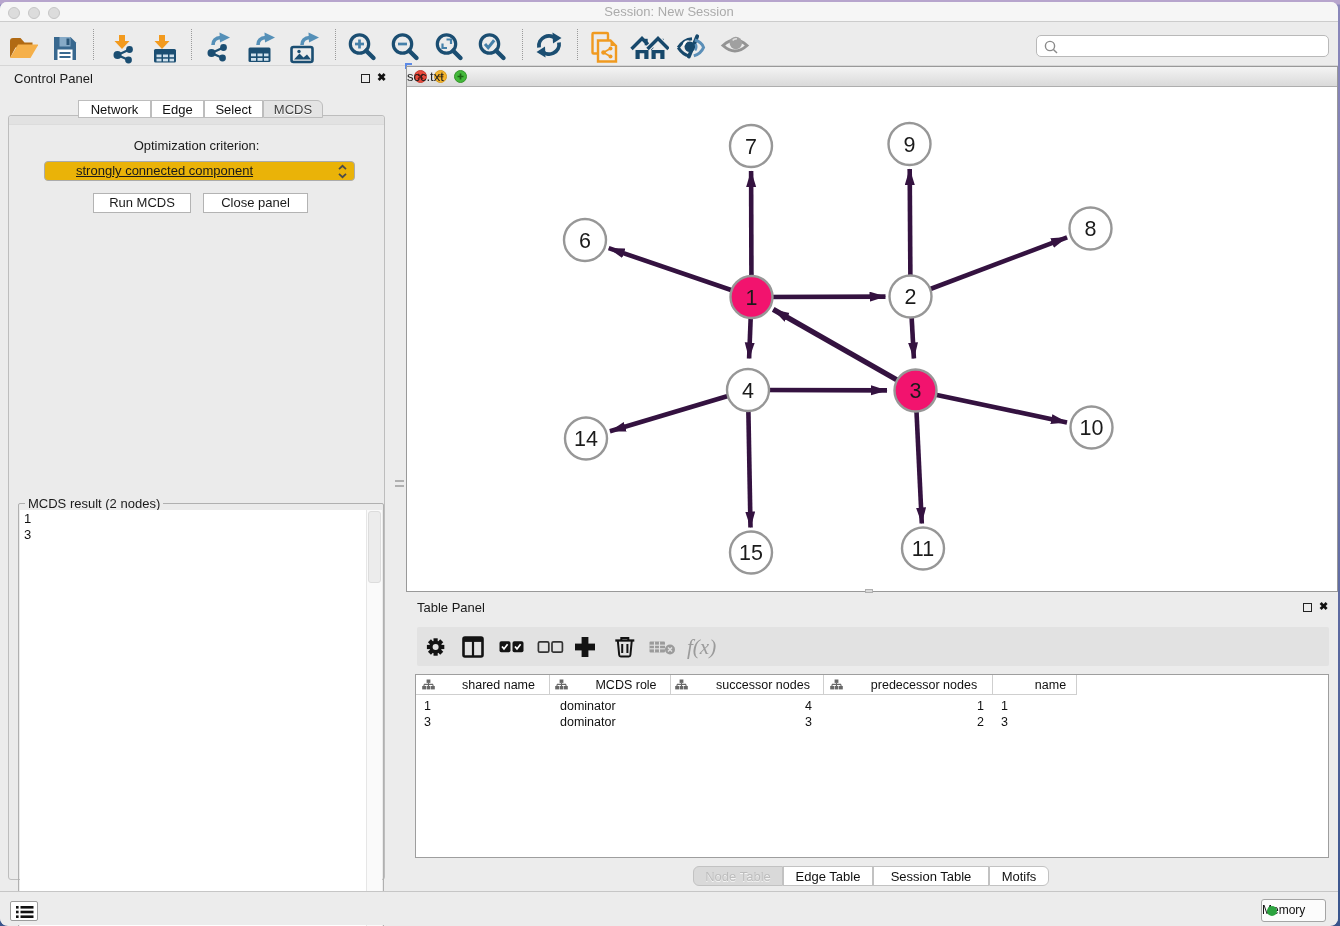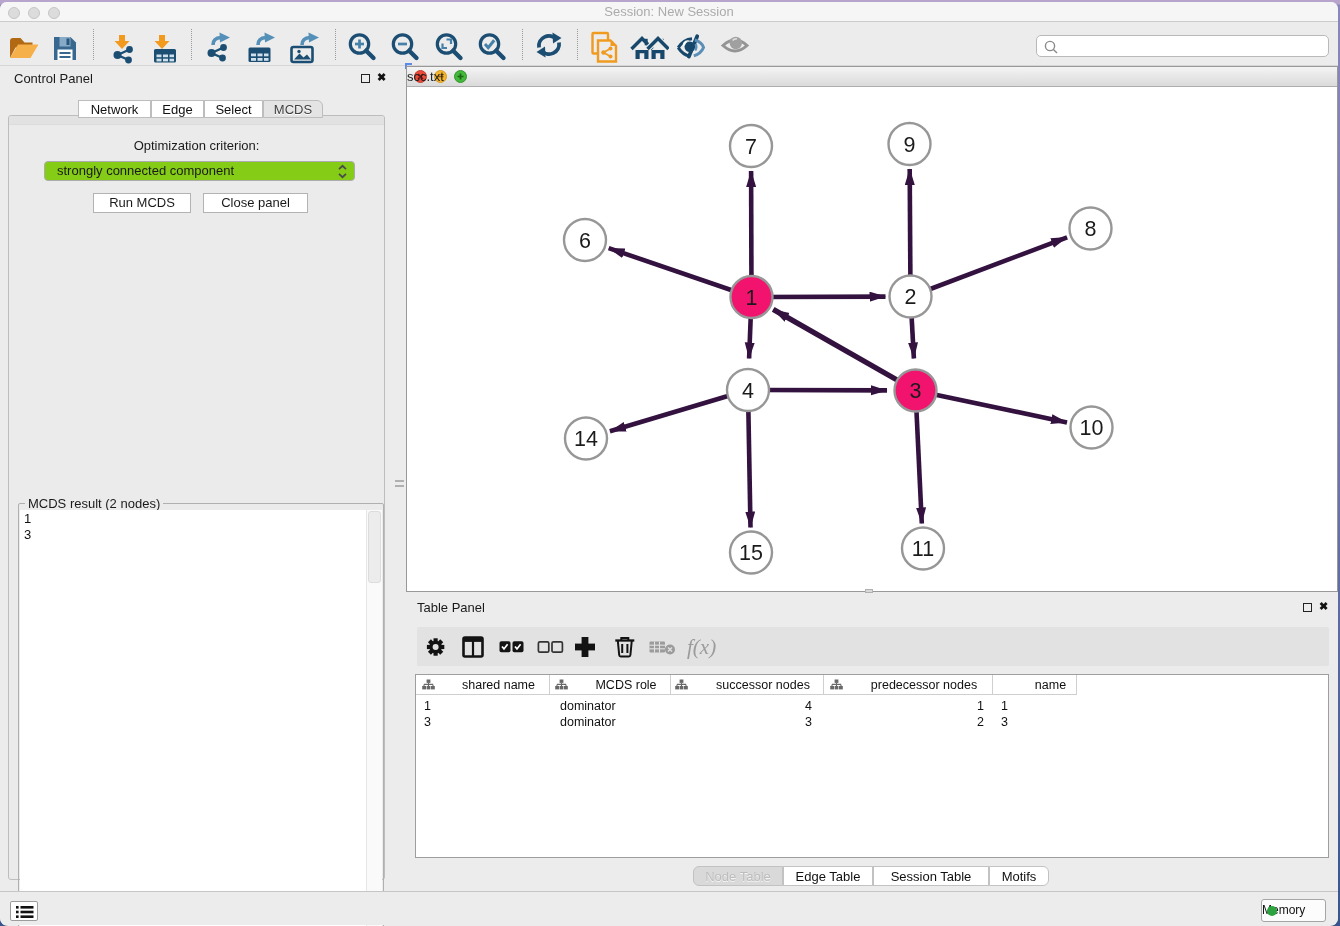--- a/index.html
+++ b/index.html
@@ -25,22 +25,22 @@
 #cpanel { position:absolute; left:0; top:64px; width:393px; height:825px; }
 #cphead { position:absolute; left:14px; top:5px; font-size:13px; color:#1a1a1a; }
 #cpbox { position:absolute; left:8px; top:49px; width:377px; height:765px; background:#ebebeb;
   border:1px solid #bdbdbd; border-radius:3px; }
 #cpbox:before { content:""; position:absolute; left:0; top:0; right:0; height:8px; background:#e2e2e2;
   border-bottom:1px solid #dcdcdc; border-radius:3px 3px 0 0; }
 .tab { position:absolute; top:34px; height:18px; background:#fff; border:1px solid #bdbdbd;
   text-align:center; line-height:17px; font-size:13px; color:#111; z-index:3; }
 .tab.sel { background:#e4e4e4; color:#404040; text-shadow:0 1px 0 #fff; }
 #optlabel { position:absolute; left:0; top:22px; width:100%; text-align:center; font-size:13px; color:#1a1a1a; }
-#optsel { position:absolute; left:35px; top:45px; width:311px; height:20px; background:#84cc16;
-  border:1px solid #ababab; border-radius:4px; font-size:13px; color:#1a1a1a; line-height:18px; padding-left:12px; }
+#optsel { position:absolute; left:35px; top:45px; width:311px; height:20px; background:#eab308;
+  border:1px solid #ababab; border-radius:4px; font-size:13px; color:#1a1a1a; line-height:18px; padding-left:31px;text-decoration:underline; }
 .btn { position:absolute; top:77px; height:20px; background:#fff; border:1px solid #b3b3b3;
   border-radius:0; font-size:13px; color:#1a1a1a; text-align:center; line-height:18px; }
 #grp { position:absolute; left:9px; top:387px; width:366px; height:456px; border:1px solid #b0b0b0;
   border-radius:2px; }
 #grplabel { position:absolute; left:6px; top:-8px; background:#ebebeb; padding:0 3px; font-size:13px; color:#1a1a1a; }
 #grpwhite { position:absolute; left:1px; top:6px; right:1px; bottom:1px; background:#fff; }
 #grpscroll { position:absolute; right:0; top:0; bottom:0; width:16px; background:#fafafa; border-left:1px solid #e6e6e6; }
 #grpthumb { position:absolute; left:1px; top:1px; width:13px; height:72px; background:#ececec; border:1px solid #dcdcdc; border-radius:3px; }
 #grptext { position:absolute; left:4px; top:1px; font-size:13px; line-height:16px; color:#111; }
 

